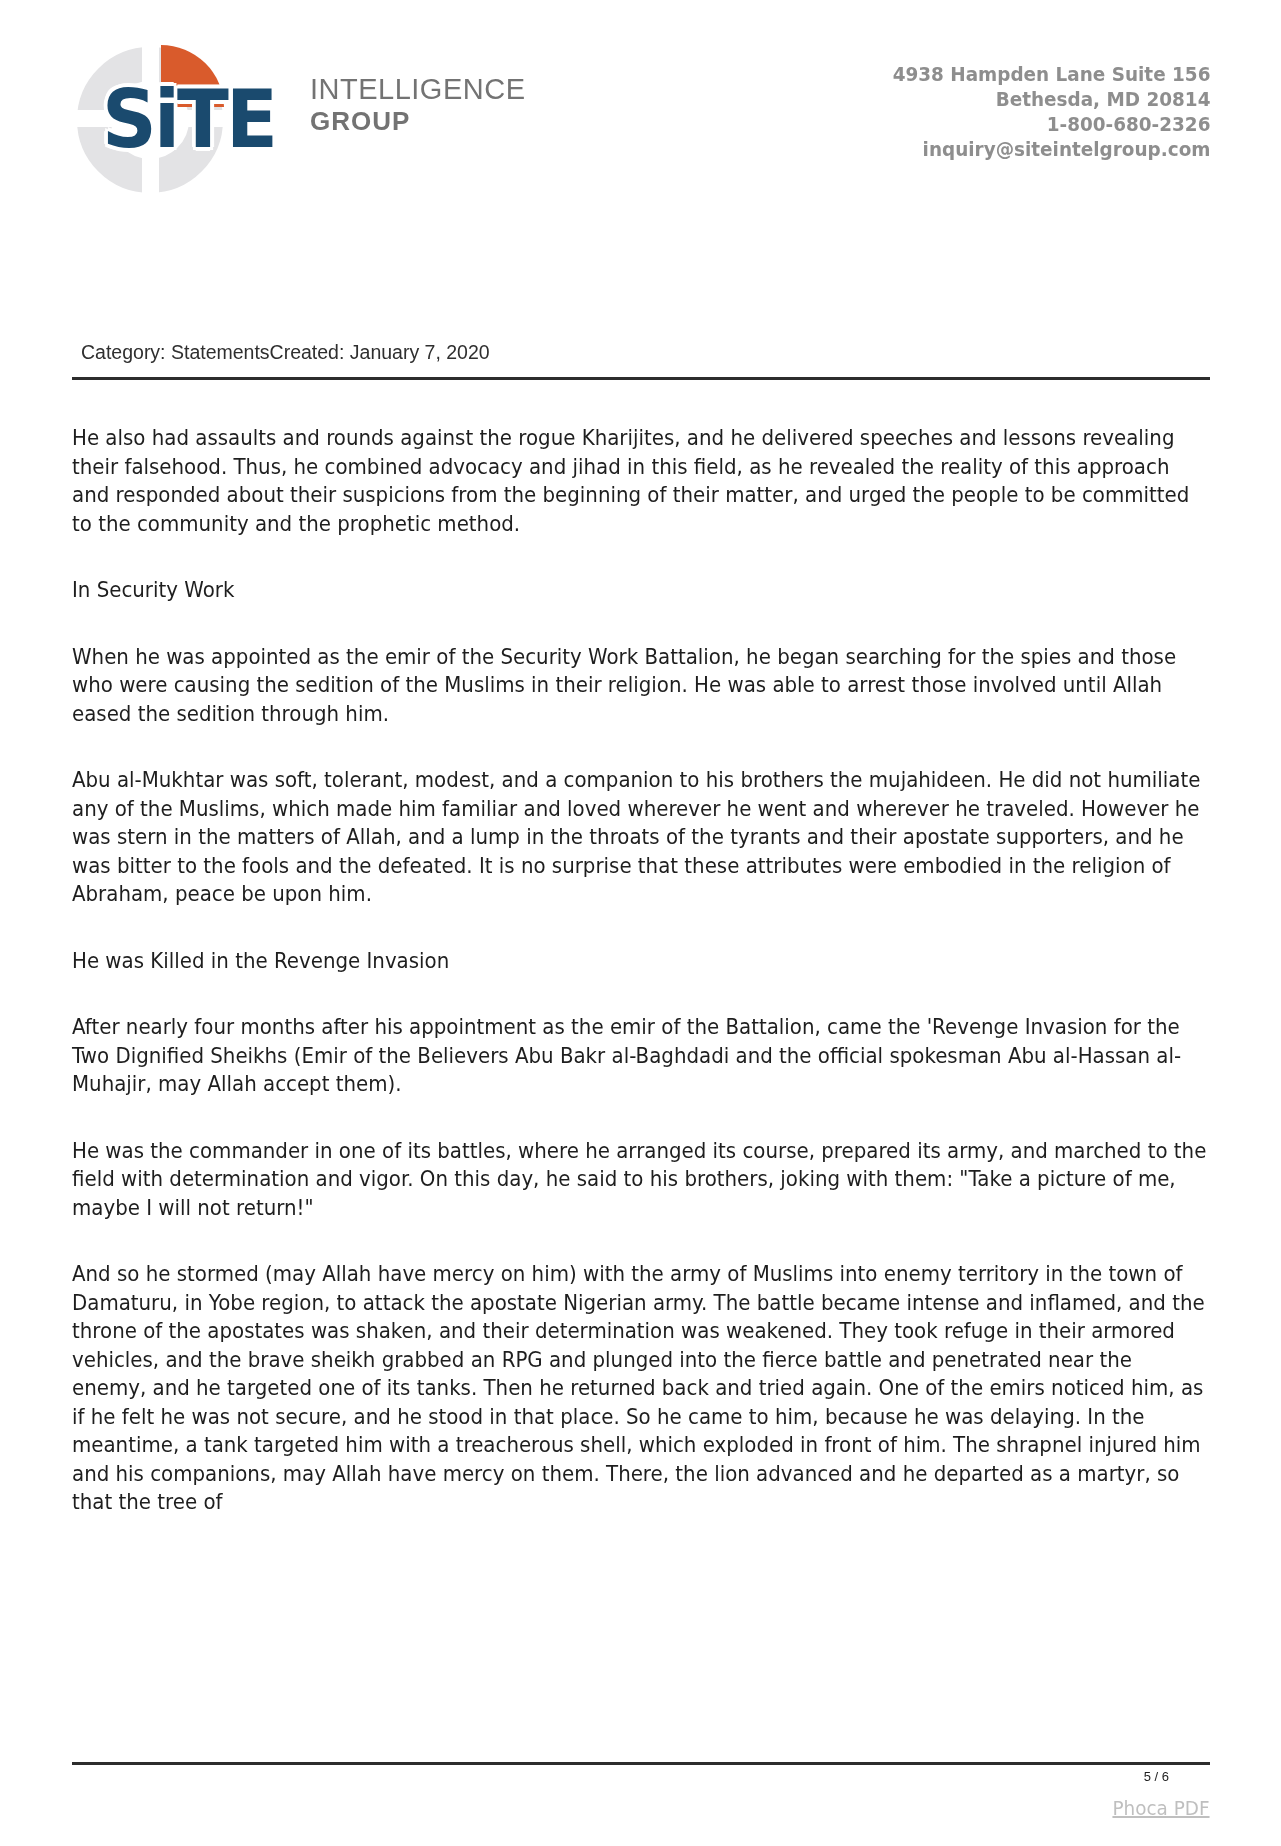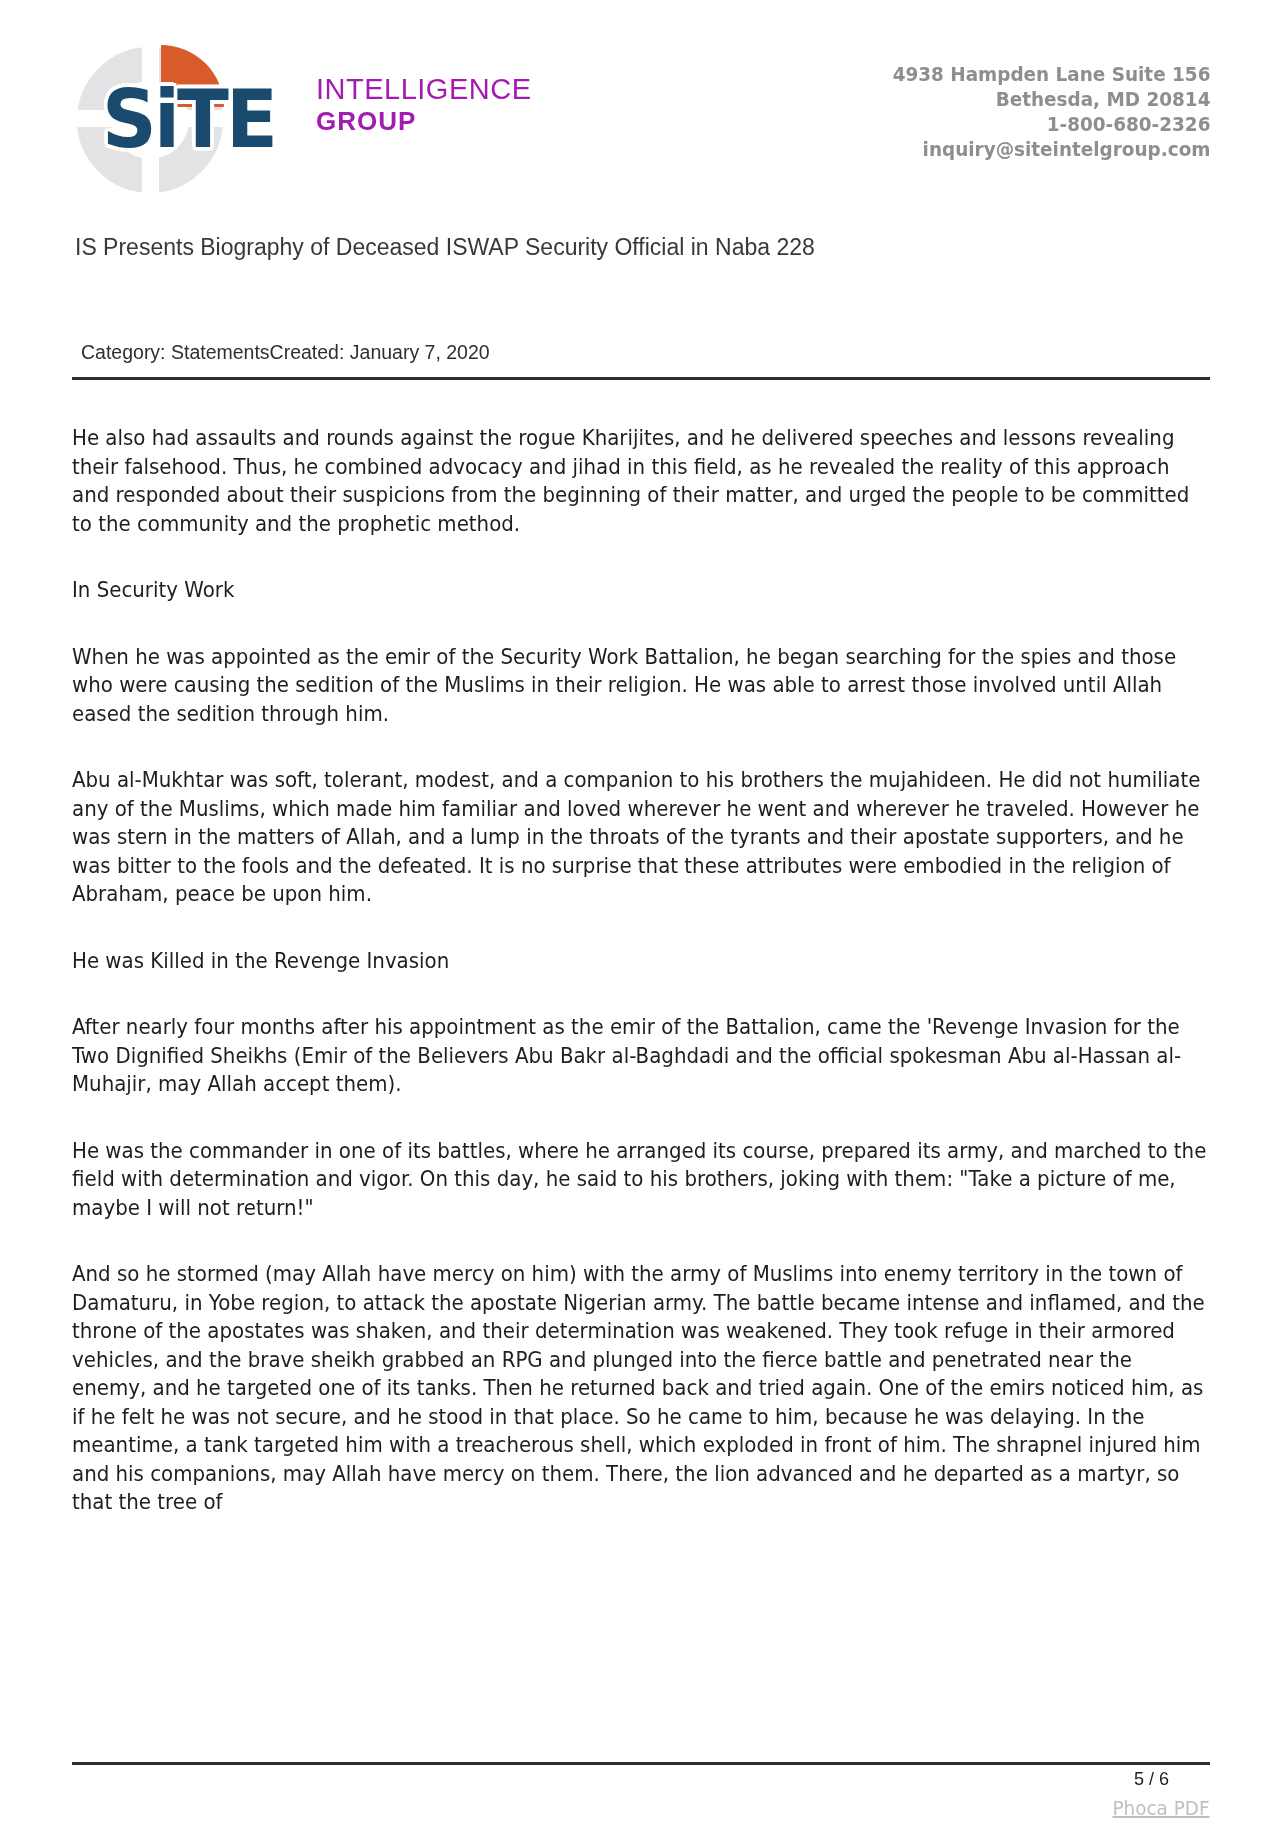--- a/index.html
+++ b/index.html
@@ -8,21 +8,21 @@
 
   
   .logo{position:absolute;left:72px;top:40px;width:480px;height:160px;}
   .logo-mark{position:absolute;left:0;top:0;width:158px;height:158px;}
   .logo-word{position:absolute;left:30px;top:40px;
              font-family:"DejaVu Sans",sans-serif;font-weight:700;
              font-size:80px;line-height:1;letter-spacing:-3px;color:#1a4a6e;
              transform:scaleX(0.95);transform-origin:0 0;
              text-shadow:-4px 0 0 #fff,4px 0 0 #fff,0 -4px 0 #fff,0 4px 0 #fff,
                          -3px -3px 0 #fff,3px 3px 0 #fff,-3px 3px 0 #fff,3px -3px 0 #fff;}
-  .logo-text{position:absolute;left:244px;top:32px;color:#a21caf;}
+  .logo-text{position:absolute;left:238px;top:32px;color:#737373;}
   .logo-line1{font-size:29px;font-weight:400;letter-spacing:0.5px;line-height:34px;}
   .logo-line2{font-size:26px;font-weight:700;letter-spacing:1px;line-height:30px;}
 
   .contact{position:absolute;top:62px;right:71px;text-align:right;
            font-family:"DejaVu Sans",sans-serif;font-weight:700;
            font-size:20px;line-height:25px;color:#8e8e8e;
            transform:scaleX(0.92);transform-origin:100% 0;}
 
   
   .title{position:absolute;left:75px;top:233px;width:1100px;margin:0;
@@ -33,21 +33,21 @@
 
   
   .content{position:absolute;left:72px;top:424px;width:1265px;
            transform:scaleX(0.9);transform-origin:0 0;
            font-family:"DejaVu Sans",sans-serif;font-size:22px;
            line-height:28.5px;color:#1e1e1e;}
   .content p{margin:0 0 38px 0;}
 
   
   .bottom-rule{top:1762px;}
-  .page-num{position:absolute;top:1769px;right:112px;font-size:18px;color:#1e1e1e;}
+  .page-num{position:absolute;top:1769px;right:112px;font-size:13px;color:#1e1e1e;}
   .phoca{position:absolute;top:1796px;right:71px;
          font-family:"DejaVu Sans",sans-serif;font-size:20px;color:#bfbfbf;
          text-decoration:underline;cursor:pointer;
          transform:scaleX(0.92);transform-origin:100% 0;}
 </style>
 </head>
 <body>
 
 <div class="page">
 
@@ -65,21 +65,20 @@
     </div>
   </div>
 
   <div class="contact">
       <div>4938 Hampden Lane Suite 156</div>
       <div>Bethesda, MD 20814</div>
       <div>1-800-680-2326</div>
       <div>inquiry@siteintelgroup.com</div>
     </div>
 
-  <h1 class="title">IS Presents Biography of Deceased ISWAP Security Official in Naba 228</h1>
   <div class="meta">Category: StatementsCreated: January 7, 2020</div>
   <hr class="rule top-rule">
 
   <main class="content">
       <p>He also had assaults and rounds against the rogue Kharijites, and he delivered speeches and lessons revealing their falsehood. Thus, he combined advocacy and jihad in this field, as he revealed the reality of this approach and responded about their suspicions from the beginning of their matter, and urged the people to be committed to the community and the prophetic method.</p>
       <p>In Security Work</p>
       <p>When he was appointed as the emir of the Security Work Battalion, he began searching for the spies and those who were causing the sedition of the Muslims in their religion. He was able to arrest those involved until Allah eased the sedition through him.</p>
       <p>Abu al-Mukhtar was soft, tolerant, modest, and a companion to his brothers the mujahideen. He did not humiliate any of the Muslims, which made him familiar and loved wherever he went and wherever he traveled. However he was stern in the matters of Allah, and a lump in the throats of the tyrants and their apostate supporters, and he was bitter to the fools and the defeated. It is no surprise that these attributes were embodied in the religion of Abraham, peace be upon him.</p>
       <p>He was Killed in the Revenge Invasion</p>
       <p>After nearly four months after his appointment as the emir of the Battalion, came the 'Revenge Invasion for the Two Dignified Sheikhs (Emir of the Believers Abu Bakr al-Baghdadi and the official spokesman Abu al-Hassan al-Muhajir, may Allah accept them).</p>

